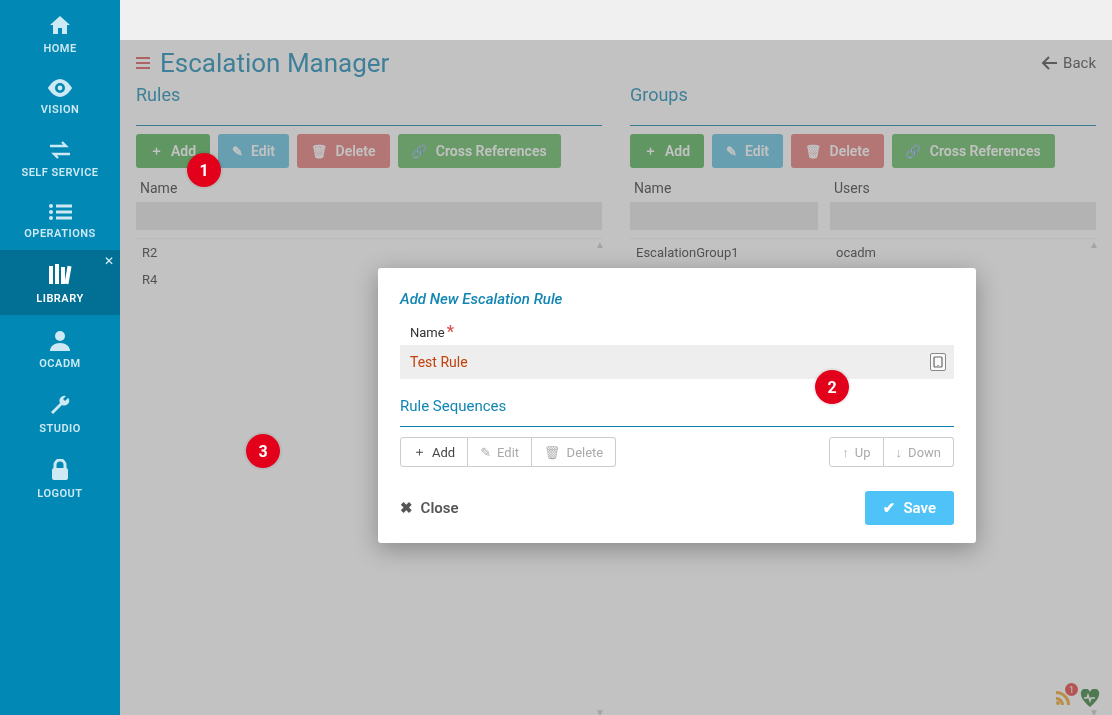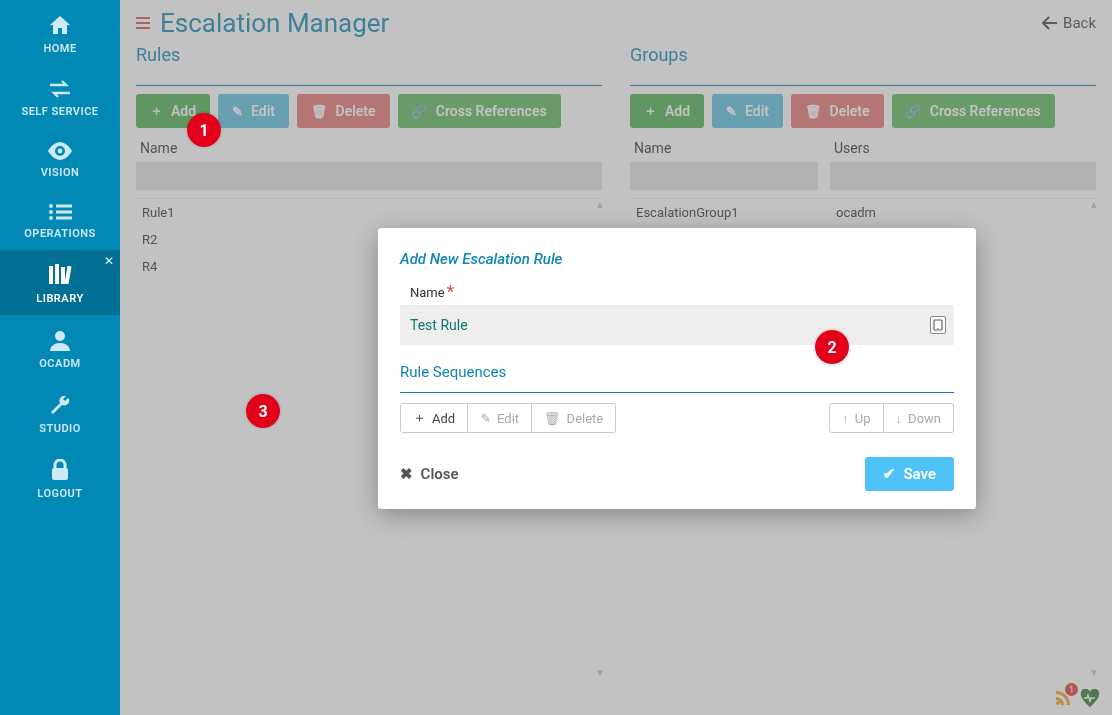--- a/index.html
+++ b/index.html
@@ -7,21 +7,21 @@
   .app { display: flex; width: 100%; height: 100%; }
   
   .sidebar { width: 120px; background: #0288b5; color: #fff; display: flex; flex-direction: column; align-items: stretch; }
   .nav-item { display: flex; flex-direction: column; align-items: center; justify-content: center; padding: 14px 20px 10px; cursor: pointer; position: relative; }
   .nav-item .icon { font-size: 22px; line-height: 1; color: #cde9f3; }
   .nav-item .label { font-size: 11px; letter-spacing: 0.5px; margin-top: 6px; color: #cde9f3; text-align: center; font-weight: 600; }
   .nav-item.active { background: #026f94; }
   .nav-item.active .icon, .nav-item.active .label { color: #fff; }
   .nav-item .close-x { position: absolute; top: 4px; right: 6px; font-size: 12px; color: #dff1f8; }
   
-  .main { flex: 1; position: relative; background: #fff; }
+  .main { flex: 1; position: relative; background: #fff; margin-top: 40px; }
   .page { padding: 8px 16px 0 16px; }
   .page-header { display: flex; align-items: center; justify-content: space-between; }
   .title-wrap { display: flex; align-items: center; gap: 10px; }
   .menu-icon { color: #d9534f; font-size: 16px; }
   .page-title { color: #1186b3; font-size: 26px; font-weight: 400; }
   .back { display: flex; align-items: center; gap: 6px; color: #444; font-size: 15px; cursor: pointer; }
   .columns { display: flex; gap: 28px; margin-top: 6px; }
   .col { flex: 1; min-width: 0; }
   .section-title { color: #1186b3; font-size: 18px; border-bottom: 1px solid #0c7fae; padding-bottom: 20px; margin-bottom: 8px; }
   .toolbar { display: flex; gap: 8px; margin-bottom: 10px; }
@@ -47,21 +47,21 @@
   .status-icons .rss .badge { position: absolute; top: -6px; right: -6px; background: #e53935; color: #fff; border-radius: 50%; width: 13px; height: 13px; font-size: 9px; display: flex; align-items: center; justify-content: center; }
   .status-icons .heart { color: #2e7d32; font-size: 18px; }
   
   .dim { position: absolute; inset: 0; background: rgba(120,120,120,0.45); }
   
   .modal { position: absolute; left: 258px; top: 228px; width: 598px; background: #fff; border-radius: 3px; box-shadow: 0 6px 24px rgba(0,0,0,0.3); padding: 22px 22px 18px 22px; }
   .modal-title { color: #1186b3; font-size: 15px; font-weight: 500; margin-bottom: 14px; font-style: italic; }
   .field-label { font-size: 13px; color: #333; margin-left: 10px; }
   .req { color: #d9534f; font-weight: bold; margin-left: 2px; }
   .field-row { position: relative; margin-top: 4px; margin-bottom: 18px; }
-  .text-input { width: 100%; height: 40px; background: #eee; border: none; padding: 0 30px 0 10px; font-size: 14px; color: #0f766e; }
+  .text-input { width: 100%; height: 34px; background: #eee; border: none; padding: 0 30px 0 10px; font-size: 14px; color: #c2410c; }
   .input-chip { position: absolute; right: 8px; top: 50%; transform: translateY(-50%); width: 16px; height: 18px; border: 1px solid #888; border-radius: 2px; display: flex; align-items: center; justify-content: center; font-size: 10px; color: #666; background: #fafafa; }
   .subsection { color: #1186b3; font-size: 15px; border-bottom: 1px solid #0c7fae; padding-bottom: 11px; margin-bottom: 10px; }
   .seq-bar { display: flex; justify-content: space-between; margin-bottom: 24px; }
   .btn-group { display: flex; }
   .gbtn { display: inline-flex; align-items: center; gap: 6px; height: 30px; padding: 0 12px; background: #fff; border: 1px solid #ccc; font-size: 13px; color: #444; cursor: pointer; }
   .gbtn + .gbtn { border-left: none; }
   .gbtn:first-child { border-top-left-radius: 3px; border-bottom-left-radius: 3px; }
   .gbtn:last-child  { border-top-right-radius: 3px; border-bottom-right-radius: 3px; }
   .gbtn.dis { color: #aaa; }
   .modal-footer { display: flex; justify-content: space-between; align-items: center; }
@@ -80,34 +80,34 @@
     <div class="nav-item">
       <span class="icon">
         <svg width="24" height="22" viewBox="0 0 24 22" fill="currentColor">
             <path d="M12 2 2 11h3v9h5v-6h4v6h5v-9h3z"></path>
           </svg>
       </span>
       <span class="label">HOME</span>
     </div>
     <div class="nav-item">
       <span class="icon">
-        <svg width="26" height="20" viewBox="0 0 26 20" fill="none" stroke="currentColor" stroke-width="2.4">
-            <path d="M3 6h16l-4-4M23 14H7l4 4"></path>
-          </svg>
-      </span>
-      <span class="label">SELF SERVICE</span>
-    </div>
-    <div class="nav-item">
-      <span class="icon">
         <svg width="26" height="18" viewBox="0 0 26 18" fill="currentColor">
             <path d="M13 0C6 0 1 9 1 9s5 9 12 9 12-9 12-9S20 0 13 0zm0 14a5 5 0 110-10 5 5 0 010 10z"></path>
             <circle cx="13" cy="9" r="2.4"></circle>
           </svg>
       </span>
       <span class="label">VISION</span>
+    </div>
+    <div class="nav-item">
+      <span class="icon">
+        <svg width="26" height="20" viewBox="0 0 26 20" fill="none" stroke="currentColor" stroke-width="2.4">
+            <path d="M3 6h16l-4-4M23 14H7l4 4"></path>
+          </svg>
+      </span>
+      <span class="label">SELF SERVICE</span>
     </div>
     <div class="nav-item">
       <span class="icon">
         <svg width="24" height="18" viewBox="0 0 24 18" fill="currentColor">
             <circle cx="3" cy="3" r="2"></circle>
             <rect x="8" y="1.5" width="16" height="3"></rect>
             <circle cx="3" cy="9" r="2"></circle>
             <rect x="8" y="7.5" width="16" height="3"></rect>
             <circle cx="3" cy="15" r="2"></circle>
             <rect x="8" y="13.5" width="16" height="3"></rect>
@@ -202,23 +202,20 @@
           </div>
           <div class="grid">
             <div class="grid-head">
               <div class="gh">Name</div>
             </div>
             <div class="grid-filter">
               <input type="text" style="">
             </div>
             <div class="grid-body">
               <div class="grid-row">
-                  <div class="gc">Rule1</div>
-                </div>
-              <div class="grid-row">
                   <div class="gc">R2</div>
                 </div>
               <div class="grid-row">
                   <div class="gc">R4</div>
                 </div>
               <div class="vscroll">
                   <span>▲</span>
                   <span>▼</span>
                 </div>
             </div>

